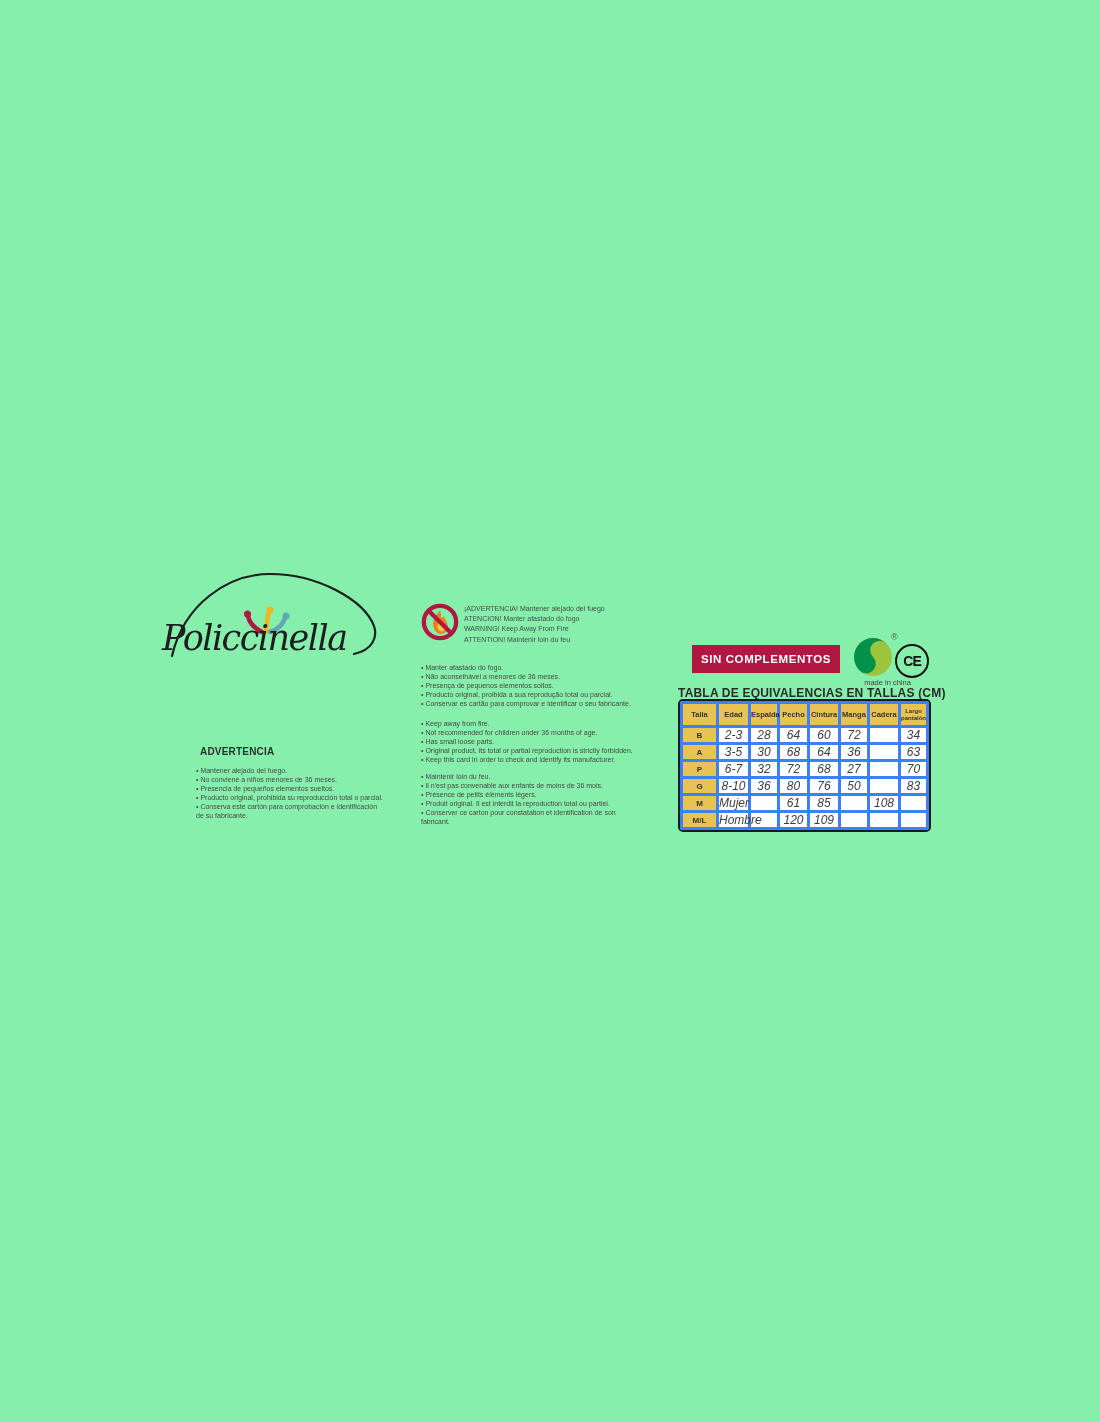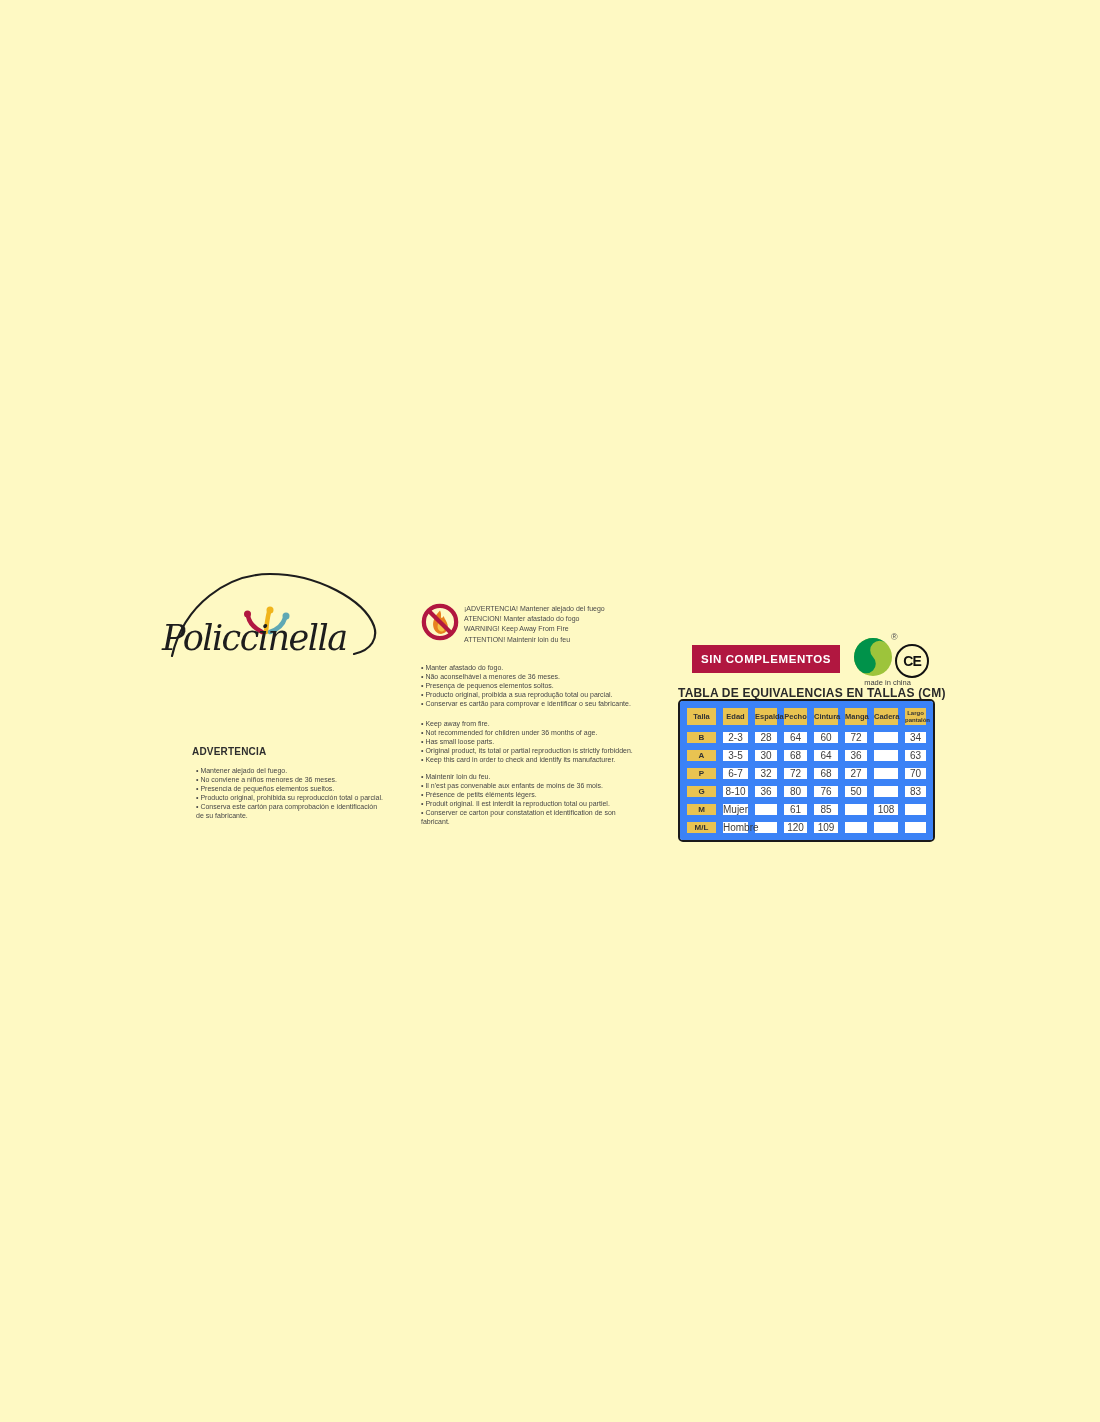--- a/index.html
+++ b/index.html
@@ -2,34 +2,34 @@
 <html style="--accent: #b11740; --gold: #e9c351; --green_light: #9dc43b; --green_dark: #00924a; --flame_orange: #e8821e; --flame_yellow: #f6c344; --teal: #5fa8b4; --ink: #1d1d1d; --body: #474747;"><head>
 <meta charset="utf-8">
 <style>
   :root{
     --accent:#b11740; --gold:#e9c351; --green_light:#9dc43b; --green_dark:#00924a;
     --flame_orange:#e8821e; --flame_yellow:#f6c344; --teal:#5fa8b4; --ink:#1d1d1d; --body:#474747;
   }
   *{margin:0;padding:0;box-sizing:border-box;}
   html,body{background:#fff;}
   body{font-family:"Liberation Sans", sans-serif; color:var(--body);}
-  .canvas{position:relative;width:1100px;height:1422px;background:#fef9c3;overflow:hidden;}
+  .canvas{position:relative;width:1100px;height:1422px;background:#86efac;overflow:hidden;}
 
   
   .logo{position:absolute;left:158px;top:570px;width:240px;height:100px;}
   .logo .arc{fill:none;stroke:var(--ink);stroke-width:2.2;stroke-linecap:round;}
   .logo text{fill:var(--ink);font-family:"DejaVu Serif", serif;font-style:italic;font-size:35px;letter-spacing:-1.5px;}
   .plume{fill:none;stroke-width:4.5;stroke-linecap:round;}
   .plume.red{stroke:var(--accent);} .plume.yel{stroke:#f0b41c;} .plume.tea{stroke:var(--teal);}
   .dot.red{fill:var(--accent);} .dot.yel{fill:#f0b41c;} .dot.tea{fill:var(--teal);}
 
   .address{position:absolute;left:193px;top:664px;width:250px;font-size:10px;line-height:15px;color:var(--body);}
   .address .bold{font-weight:bold;color:#3a3a3a;}
 
-  .adv-heading{position:absolute;left:192px;top:746px;font-size:10px;font-weight:bold;color:#2e2e2e;letter-spacing:.2px;}
+  .adv-heading{position:absolute;left:200px;top:746px;font-size:10px;font-weight:bold;color:#2e2e2e;letter-spacing:.2px;}
   .list{position:absolute;font-size:7px;line-height:9px;color:var(--body);}
   .list .line-item{white-space:pre-line;}
   #list-es{left:196px;top:766px;width:250px;}
 
   
   .fire-icon{position:absolute;left:421px;top:603px;width:38px;height:38px;}
   .fire-icon .ring{fill:none;stroke:var(--accent);stroke-width:4.5;}
   .fire-icon .slash{stroke:var(--accent);stroke-width:4.5;stroke-linecap:round;}
   .fire-icon .flame-o{fill:var(--flame_orange);} .fire-icon .flame-y{fill:var(--flame_yellow);}
   #fire-text{left:464px;top:604px;width:240px;font-size:7px;line-height:10.2px;color:#4a4a4a;}
@@ -45,27 +45,27 @@
   .gd-bg{fill:var(--green_light);} .gd-swirl{fill:var(--green_dark);}
   .registered{position:absolute;left:891px;top:632px;font-size:9px;color:#555;}
   .ce-mark{position:absolute;left:895px;top:644px;width:34px;height:34px;border:2px solid #111;
            border-radius:50%;display:flex;align-items:center;justify-content:center;
            font-weight:bold;font-size:14px;letter-spacing:-1px;color:#111;}
   .made-in{position:absolute;left:845px;top:678px;width:85px;text-align:center;font-size:7.5px;color:#3f3f3f;}
 
   .table-title{position:absolute;left:678px;top:686px;font-size:12px;font-weight:bold;color:#2a2a2a;letter-spacing:.2px;}
   .table-frame{position:absolute;left:678px;top:699px;border:2px solid #1a1a1a;border-radius:5px;overflow:hidden;background:#fff;}
   #size-table{border-collapse:collapse;table-layout:fixed;width:246px;}
-  #size-table th,#size-table td{border:7px solid #3b82f6;text-align:center;vertical-align:middle;color:#3e3e3e;}
+  #size-table th,#size-table td{border:3px solid #3b82f6;text-align:center;vertical-align:middle;color:#3e3e3e;}
   #size-table thead tr{height:24px;}
   #size-table tbody tr{height:17px;}
   #size-table thead th{background:var(--gold);font-size:7.5px;font-weight:bold;color:#333;}
   #size-table thead th:nth-child(8){font-size:6px;line-height:6.5px;white-space:pre-line;}
   #size-table tbody th{background:var(--gold);font-size:8px;font-weight:bold;color:#333;}
-  #size-table td{font-size:10px;}
+  #size-table td{font-size:12px;font-style:italic;}
   col.c1{width:36px;} col.c2{width:32px;} col.c3{width:29px;} col.c4{width:30px;}
   col.c5{width:31px;} col.c6{width:29px;} col.c7{width:31px;} col.c8{width:28px;}
 </style>
 </head>
 <body>
 
 <div class="canvas">
 
   <svg class="logo" viewBox="0 0 240 100">
     <path class="arc" d="M 14 86 C 26 34 70 4 112 4 C 160 4 206 30 216 56 C 220 68 214 80 196 84"></path>

